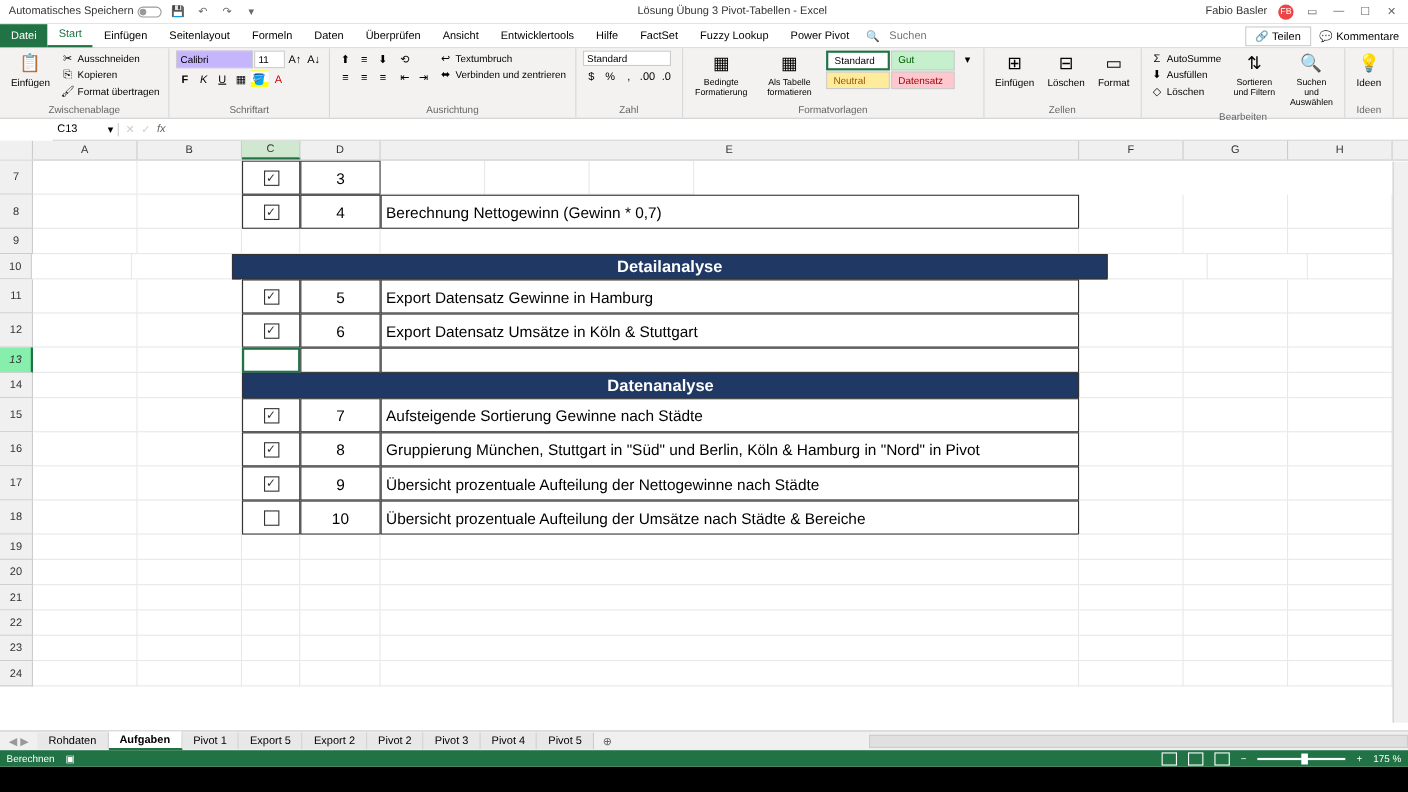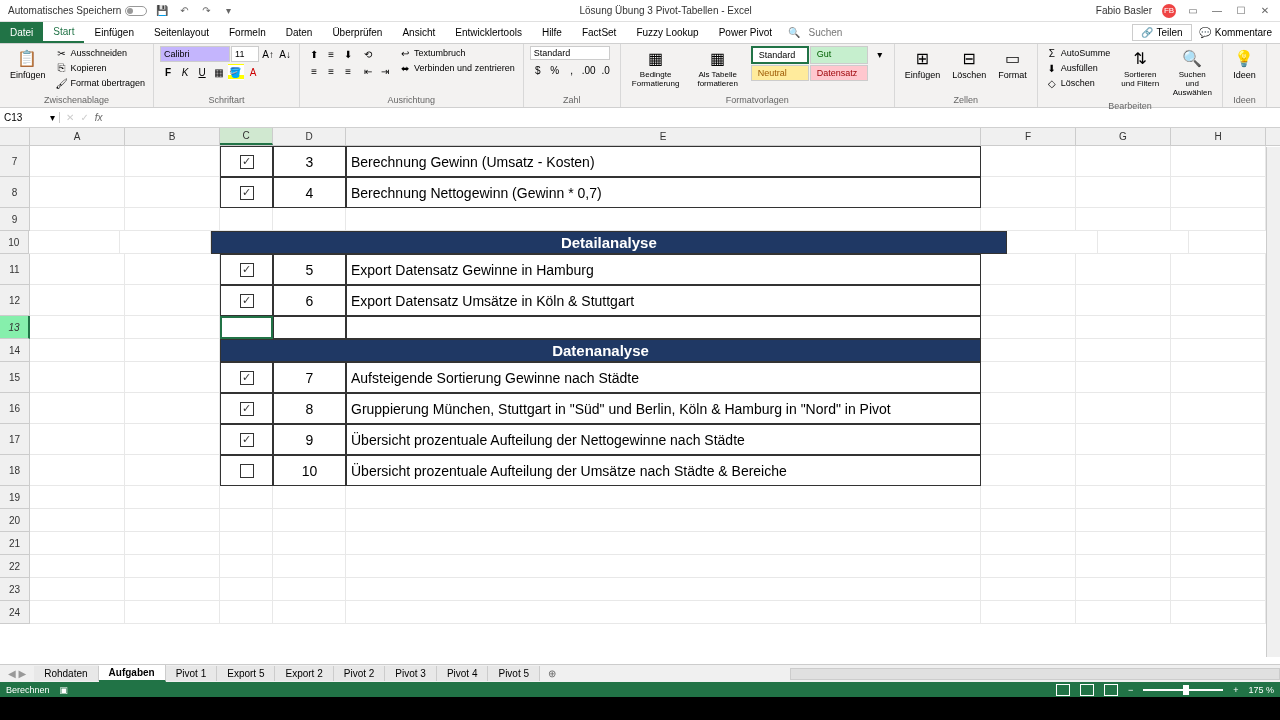--- a/index.html
+++ b/index.html
@@ -41,21 +41,21 @@
 .mini-btn { width: 16px; height: 16px; display: flex; align-items: center; justify-content: center; font-size: 10px; border: 1px solid transparent; }
 .style-cell { border: 1px solid #ccc; padding: 2px 6px; font-size: 9px; width: 58px; text-align: left; }
 .style-standard { background: #fff; border: 2px solid #217346; }
 .style-gut { background: #c6efce; color: #006100; }
 .style-neutral { background: #ffeb9c; color: #9c5700; }
 .style-schlecht { background: #ffc7ce; color: #9c0006; }
 .number-fmt { border: 1px solid #ccc; background: #fff; font-size: 9px; padding: 1px 3px; width: 80px; }
 .search-box { border: none; background: transparent; font-size: 10px; padding: 2px; width: 60px; outline: none; }
 
 
-.formula-row { height: 20px; display: flex; align-items: center; border-bottom: 1px solid #d0d0d0; font-size: 10px; }
+.formula-row { height: 20px; display: flex; align-items: center; border-bottom: 1px solid #d0d0d0; font-size: 10px; margin-left: 48px; }
 .name-box { width: 60px; border-right: 1px solid #ccc; padding: 0 4px; display: flex; align-items: center; justify-content: space-between; }
 .fx-area { display: flex; align-items: center; gap: 6px; padding: 0 6px; flex: 1; }
 .fx-btn { color: #666; font-style: italic; }
 
 
 .col-headers { height: 18px; display: flex; background: #f0f0f0; border-bottom: 1px solid #ccc; font-size: 10px; }
 .corner { width: 30px; border-right: 1px solid #ccc; background: #f0f0f0; }
 .col-h { border-right: 1px solid #ccc; display: flex; align-items: center; justify-content: center; color: #333; }
 .col-h.sel { background: #d0e8d0; border-bottom: 2px solid #217346; }
 .col-A { width: 95px; }
@@ -361,21 +361,20 @@
 
   <div class="grid">
     <div class="row">
         <div class="row-h">7</div>
         <div class="cell c-A"></div>
         <div class="cell c-B"></div>
         <div class="cell c-C tbl-cell">
           <div class="checkbox">✓</div>
         </div>
         <div class="cell c-D tbl-cell">3</div>
-        <div class="cell c-E tbl-cell">Berechnung Gewinn (Umsatz - Kosten)</div>
         <div class="cell c-F"></div>
         <div class="cell c-G"></div>
         <div class="cell c-H"></div>
       </div>
     <div class="row">
         <div class="row-h">8</div>
         <div class="cell c-A"></div>
         <div class="cell c-B"></div>
         <div class="cell c-C tbl-cell">
           <div class="checkbox">✓</div>

